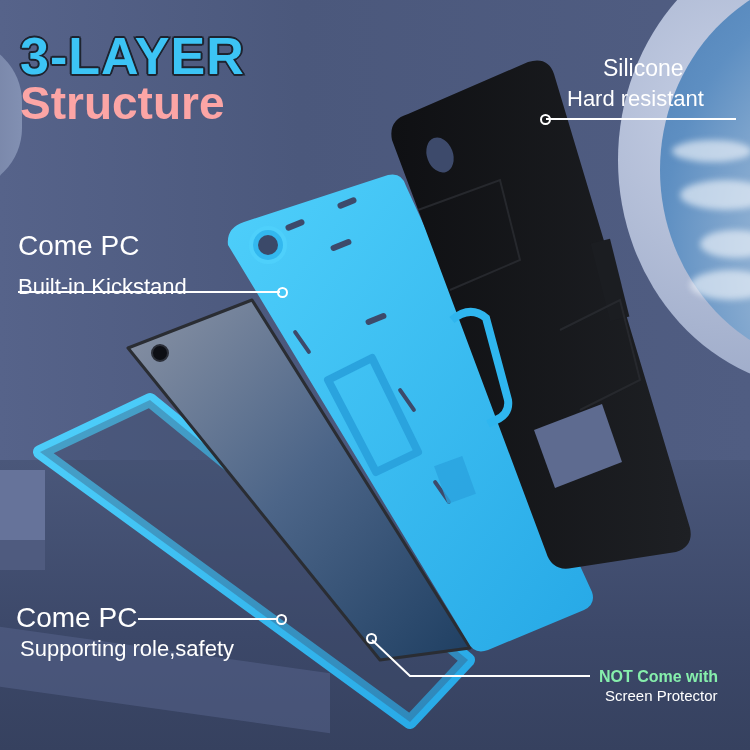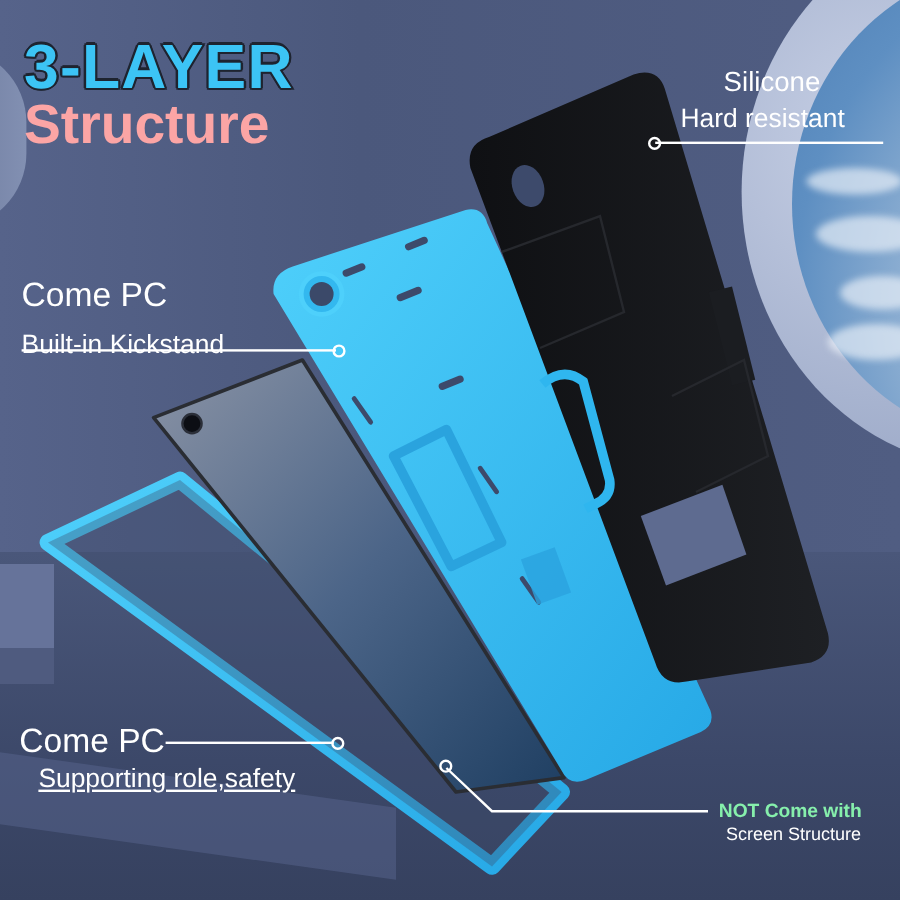--- a/index.html
+++ b/index.html
@@ -128,21 +128,21 @@
   <div class="callout-dot" style="left:540px;top:114px;"></div>
 
   <div class="label-main" style="left:18px;top:232px;">Come PC</div>
   <div class="label-sub" style="left:18px;top:264px;margin-top:12px;">Built-in Kickstand</div>
   <div class="callout-line" style="left:18px;top:291px;width:262px;"></div>
   <div class="callout-dot" style="left:277px;top:287px;"></div>
 
   <div class="label-main" style="left:16px;top:604px;">Come PC</div>
   <div class="callout-line" style="left:138px;top:618px;width:140px;"></div>
   <div class="callout-dot" style="left:276px;top:614px;"></div>
-  <div class="label-sub" style="left:32px;top:638px;text-decoration:underline;">Supporting role,safety</div>
+  <div class="label-sub" style="left:20px;top:638px;">Supporting role,safety</div>
 
   <div class="callout-dot" style="left:366px;top:633px;"></div>
   <svg class="svg-layer" width="750" height="750" style="pointer-events:none;">
     <polyline points="372,640 410,676 590,676" fill="none" stroke="#ffffff" stroke-width="2"></polyline>
   </svg>
   <div class="label-bold" style="left:599px;top:669px;">NOT Come with</div>
-  <div class="label-small" style="left:605px;top:688px;">Screen Structure</div>
+  <div class="label-small" style="left:605px;top:688px;">Screen Protector</div>
 </div>
 
 </body></html>

